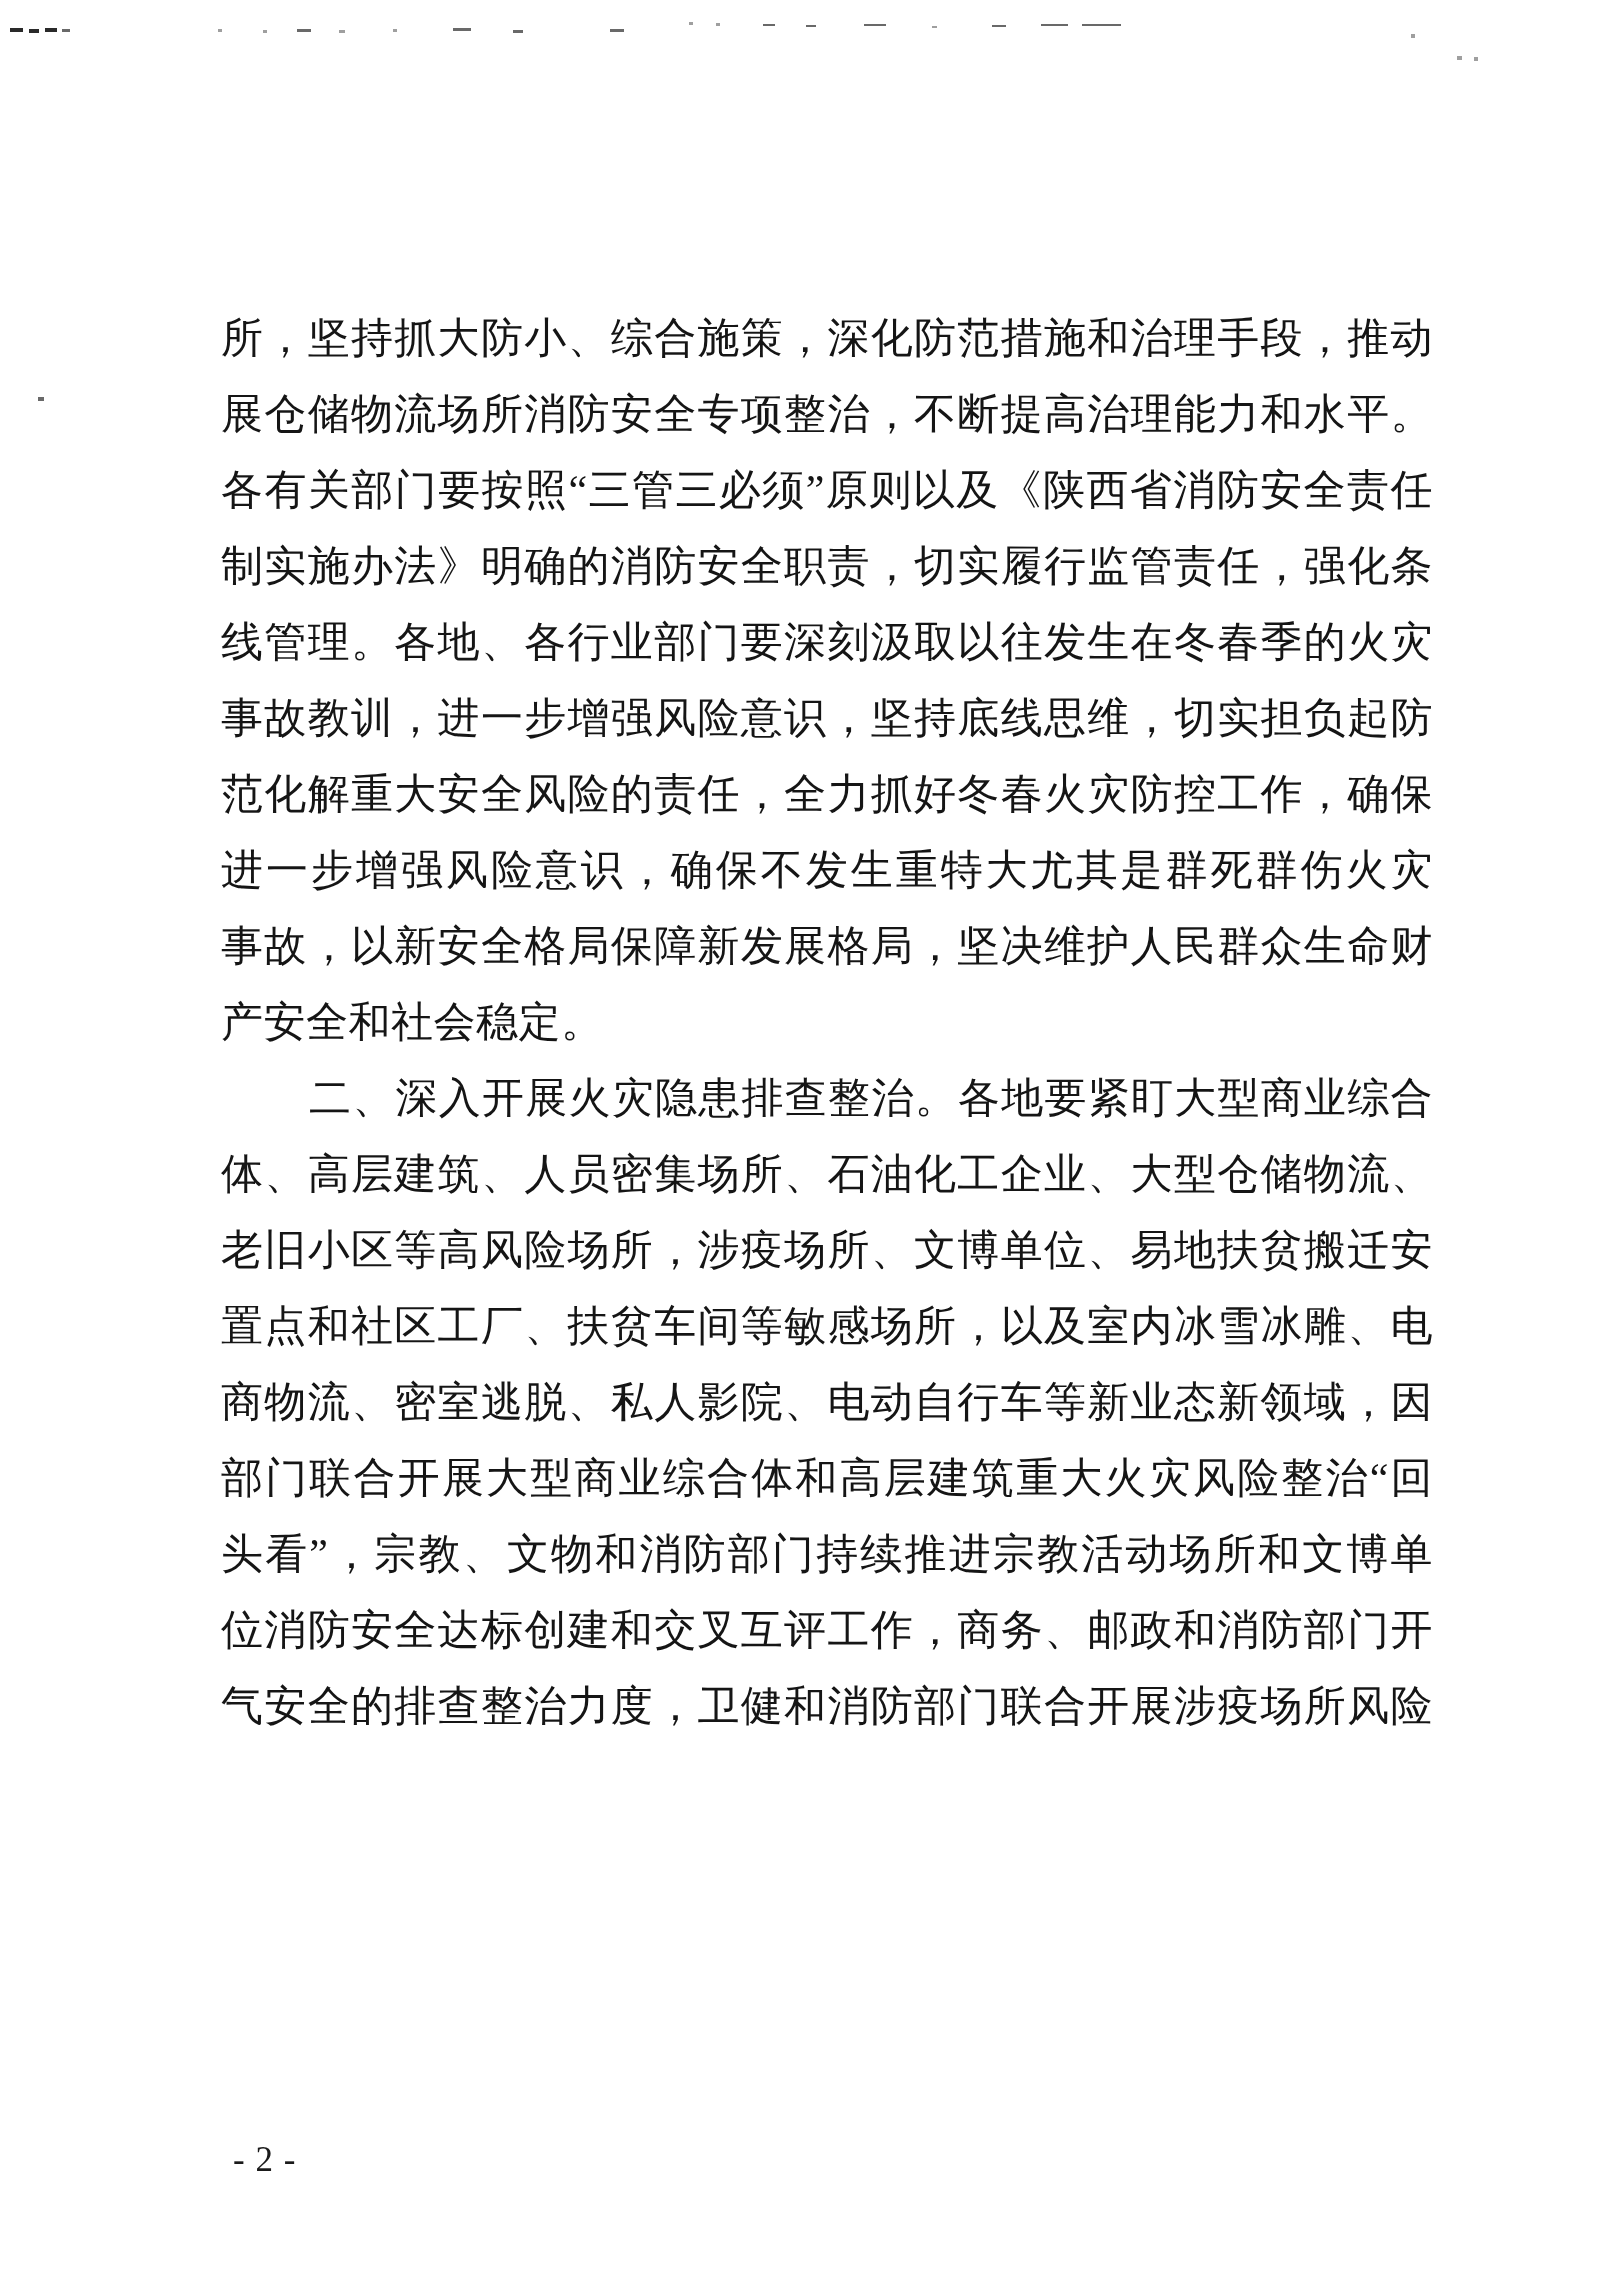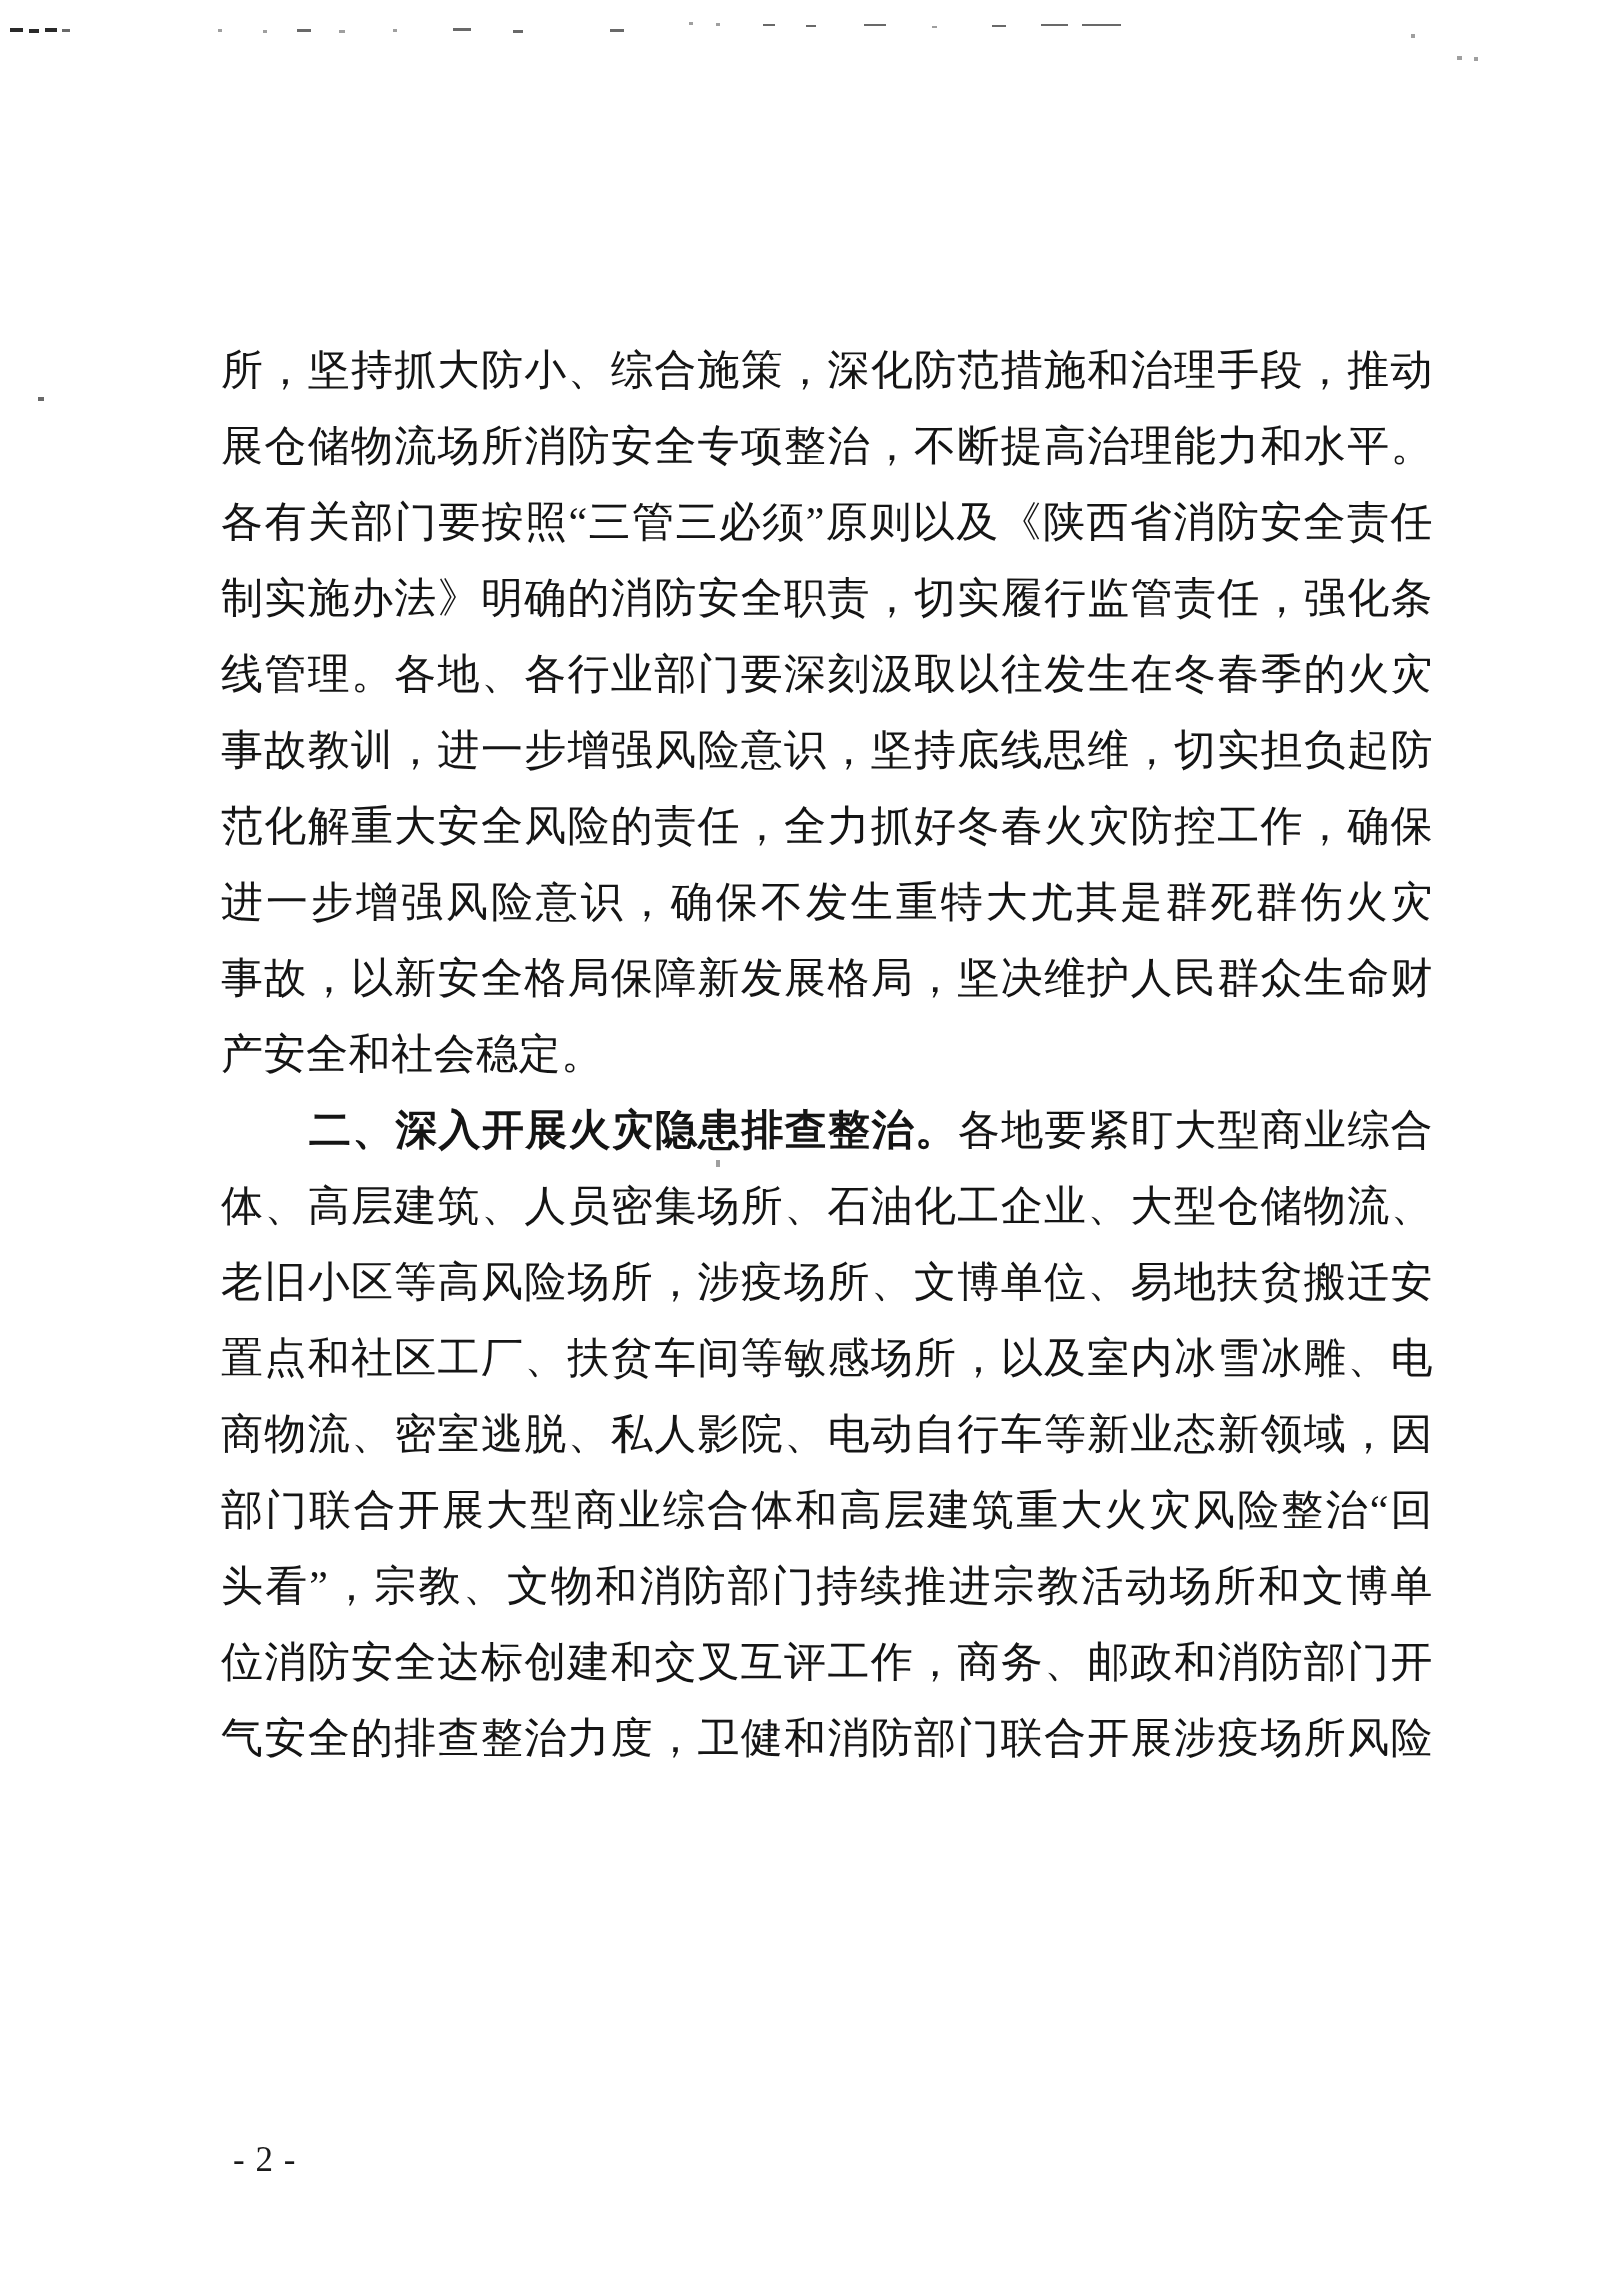--- a/index.html
+++ b/index.html
@@ -12,42 +12,42 @@
     width: 1620px;
     height: 2292px;
     background: #ffffff;
     overflow: hidden;
     font-family: "Liberation Serif", "DejaVu Serif", serif;
     color: #151515;
   }
   .textblock {
     position: absolute;
     left: 221px;
-    top: 332px;
+    top: 300px;
     width: 1212px;
   }
   .line {
     height: 76px;
     line-height: 76px;
     font-size: 42px;
     text-align: justify;
     text-align-last: justify;
     text-justify: inter-character;
     letter-spacing: 0.5px;
   }
   .line.no-justify {
     text-align: center;
     text-align-last: left;
   }
   .line.indent {
     text-indent: 88px;
   }
   .heading {
     font-family: "Liberation Sans", "DejaVu Sans", sans-serif;
-    font-weight: 700;
+    font-weight: 400;
   }
   .pageno {
     position: absolute;
     left: 233px;
     top: 2140px;
     font-size: 35px;
     letter-spacing: 1px;
     color: #1a1a1a;
   }
   .artifact {

